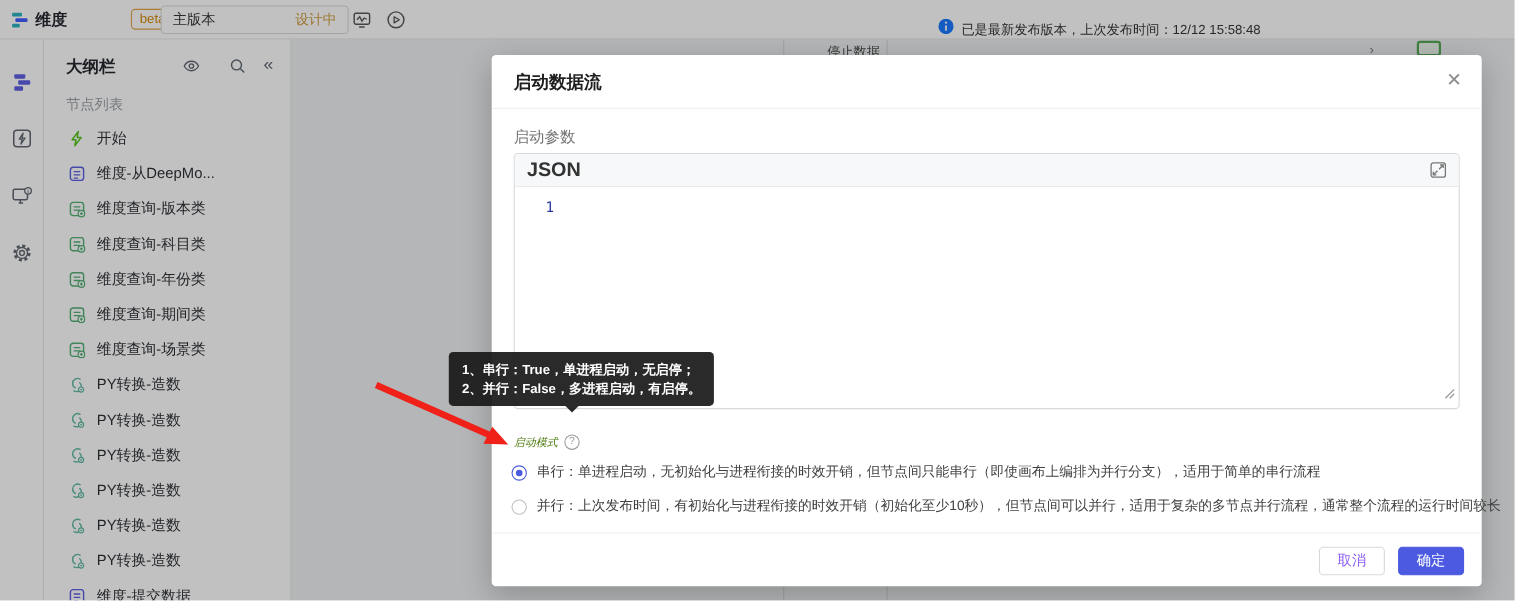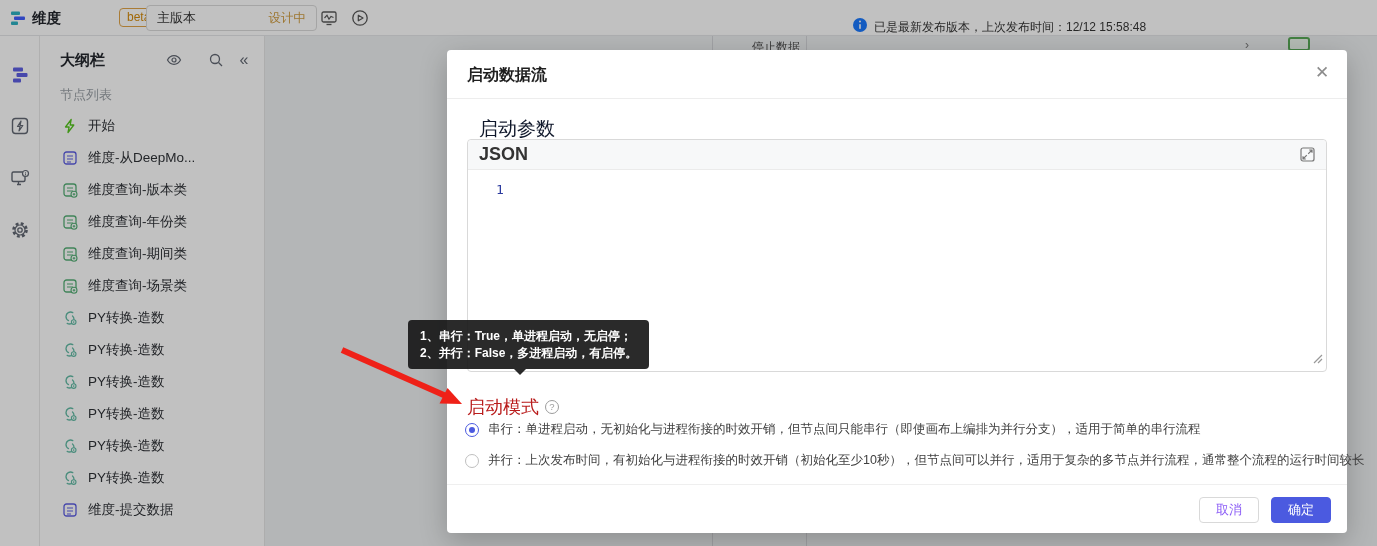--- a/index.html
+++ b/index.html
@@ -41,30 +41,30 @@
   .bg-green-node { position:absolute; left:1023px; top:1px; width:22px; height:14px; border:2px solid #55a954; border-radius:3px; background:#eef7ee; }
 
   
   .overlay { position:absolute; inset:0; background:rgba(15,15,15,.26); z-index:5; }
 
   
   .modal { position:absolute; left:447px; top:50px; width:900px; height:483px; background:#fff; border-radius:4px; box-shadow:0 8px 28px rgba(0,0,0,.22); z-index:10; }
   .modal-title { position:absolute; left:20px; top:15px; font-size:16px; font-weight:700; color:#1f1f1f; }
   .modal-close { position:absolute; right:15px; top:13px; width:20px; height:20px; font-size:17px; line-height:20px; text-align:center; color:#8c8c8c; cursor:pointer; }
   .modal-hr { position:absolute; left:0; right:0; top:48px; border-top:1px solid #ededed; }
-  .params-label { position:absolute; left:32px; top:66px; font-size:19px; color:#0f172a; }
+  .params-label { position:absolute; left:20px; top:66px; font-size:14px; color:#737373; }
   .editor { position:absolute; left:20px; right:20px; top:89px; height:233px; border:1px solid #d9d9d9; border-radius:4px; background:#fff; }
   .editor-head { height:30px; background:#f7f8f9; border-bottom:1px solid #ebebeb; border-radius:4px 4px 0 0; display:flex; align-items:center; justify-content:space-between; padding:0 11px; }
   .editor-lang { font-size:18px; font-weight:600; color:#333; }
   .editor-expand { width:15px; height:15px; cursor:pointer; }
   .editor-body { position:relative; height:201px; }
   .line-no { position:absolute; left:28px; top:12px; font-family:"DejaVu Sans Mono","Liberation Mono",monospace; font-size:13px; color:#2b3a9e; }
   .editor-resize { position:absolute; right:3px; bottom:3px; cursor:nwse-resize; }
   .mode-row { position:absolute; left:20px; top:345px; display:flex; align-items:center; gap:6px; }
-  .mode-label { font-size:18px; color:#b91c1c; }
+  .mode-label { font-size:10px; color:#4d7c0f;font-style:italic; }
   .q-icon { width:14px; height:14px; border:1.2px solid #9c9c9c; border-radius:50%; color:#9c9c9c; font-size:9.5px; line-height:11.5px; text-align:center; cursor:pointer; }
   .opt-row { position:absolute; left:18px; right:10px; display:flex; align-items:center; gap:9px; cursor:pointer; }
   .opt-row.one { top:371px; }
   .opt-row.two { top:402px; }
   .radio { flex:0 0 14px; width:14px; height:14px; border:1px solid #bfbfbf; border-radius:50%; background:#fff; position:relative; }
   .radio.selected { border:1.5px solid #4b5ae0; }
   .radio.selected::after { content:""; position:absolute; left:50%; top:50%; width:6px; height:6px; margin:-3px 0 0 -3px; border-radius:50%; background:#4b5ae0; }
   .opt-text { font-size:12.5px; color:#404040; white-space:nowrap; }
   .footer-hr { position:absolute; left:0; right:0; top:434px; border-top:1px solid #efefef; }
   .footer { position:absolute; right:16px; top:447px; display:flex; gap:12px; }
@@ -202,20 +202,31 @@
         </div>
         <div class="node-item">
           <span class="node-ic">
             <svg width="16" height="16" viewBox="0 0 16 16">
               <rect x="2" y="2" width="12" height="12" rx="2.5" fill="none" stroke="#53ae74" stroke-width="1.3"></rect>
               <path d="M5 6h6M5 9h6" stroke="#53ae74" stroke-width="1.2"></path>
               <circle cx="12" cy="12.2" r="3" fill="#fff" stroke="#53ae74" stroke-width="1.1"></circle>
               <path d="M12 10.9v2.6M10.7 12.2h2.6" stroke="#53ae74" stroke-width="1.1"></path>
             </svg>
           </span>
+          <span class="node-lb">维度查询-科目类</span>
+        </div>
+        <div class="node-item">
+          <span class="node-ic">
+            <svg width="16" height="16" viewBox="0 0 16 16">
+              <rect x="2" y="2" width="12" height="12" rx="2.5" fill="none" stroke="#53ae74" stroke-width="1.3"></rect>
+              <path d="M5 6h6M5 9h6" stroke="#53ae74" stroke-width="1.2"></path>
+              <circle cx="12" cy="12.2" r="3" fill="#fff" stroke="#53ae74" stroke-width="1.1"></circle>
+              <path d="M12 10.9v2.6M10.7 12.2h2.6" stroke="#53ae74" stroke-width="1.1"></path>
+            </svg>
+          </span>
           <span class="node-lb">维度查询-年份类</span>
         </div>
         <div class="node-item">
           <span class="node-ic">
             <svg width="16" height="16" viewBox="0 0 16 16">
               <rect x="2" y="2" width="12" height="12" rx="2.5" fill="none" stroke="#53ae74" stroke-width="1.3"></rect>
               <path d="M5 6h6M5 9h6" stroke="#53ae74" stroke-width="1.2"></path>
               <circle cx="12" cy="12.2" r="3" fill="#fff" stroke="#53ae74" stroke-width="1.1"></circle>
               <path d="M12 10.9v2.6M10.7 12.2h2.6" stroke="#53ae74" stroke-width="1.1"></path>
             </svg>

